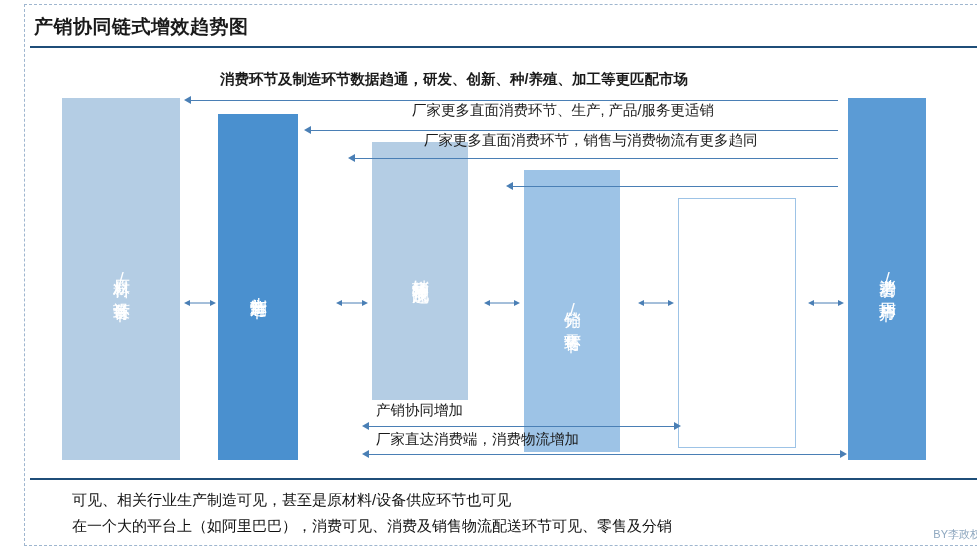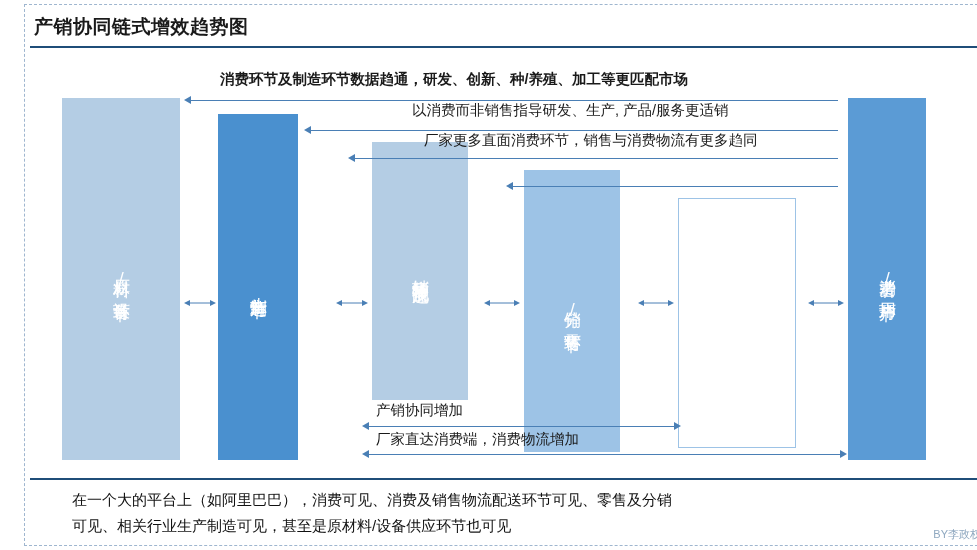--- a/index.html
+++ b/index.html
@@ -166,21 +166,21 @@
   <div class="vbox c-blue" style="left:828px; top:98px; width:78px; height:362px;">
     <span>消费者/用户环节</span>
   </div>
 
   <div class="hline" style="left:170px; top:100px; width:648px;"></div>
   <div class="arrow-left" style="left:164px; top:96px;"></div>
   <div class="note" style="left:200px; top:70px;font-weight:bold;">消费环节及制造环节数据趋通，研发、创新、种/养殖、加工等更匹配市场</div>
 
   <div class="hline" style="left:290px; top:130px; width:528px;"></div>
   <div class="arrow-left" style="left:284px; top:126px;"></div>
-  <div class="note" style="left:392px; top:101px;">以消费而非销售指导研发、生产, 产品/服务更适销</div>
+  <div class="note" style="left:392px; top:101px;">厂家更多直面消费环节、生产, 产品/服务更适销</div>
 
   <div class="hline" style="left:334px; top:158px; width:484px;"></div>
   <div class="arrow-left" style="left:328px; top:154px;"></div>
   <div class="note" style="left:404px; top:131px;text-align:center;">厂家更多直面消费环节，销售与消费物流有更多趋同</div>
 
   <div class="hline" style="left:492px; top:186px; width:326px;"></div>
   <div class="arrow-left" style="left:486px; top:182px;"></div>
 
   <div class="dbl" style="left:164px; top:298px; width:32px;">
     <svg width="32" height="10" viewBox="0 0 32 10">
@@ -223,18 +223,18 @@
   <div class="arrow-left" style="left:342px; top:422px;"></div>
   <div class="arrow-right" style="left:654px; top:422px;"></div>
 
   <div class="note" style="left:356px; top:430px;">厂家直达消费端，消费物流增加</div>
   <div class="hline" style="left:348px; top:454px; width:472px;"></div>
   <div class="arrow-left" style="left:342px; top:450px;"></div>
   <div class="arrow-right" style="left:820px; top:450px;"></div>
 
   <div class="footer-line"></div>
   <div class="footer-text">
+    <div>可见、相关行业生产制造可见，甚至是原材料/设备供应环节也可见</div>
     <div>在一个大的平台上（如阿里巴巴），消费可见、消费及销售物流配送环节可见、零售及分销</div>
-    <div>可见、相关行业生产制造可见，甚至是原材料/设备供应环节也可见</div>
   </div>
   <div class="credit">BY李政权</div>
 
 </div>
 
 </body></html>

